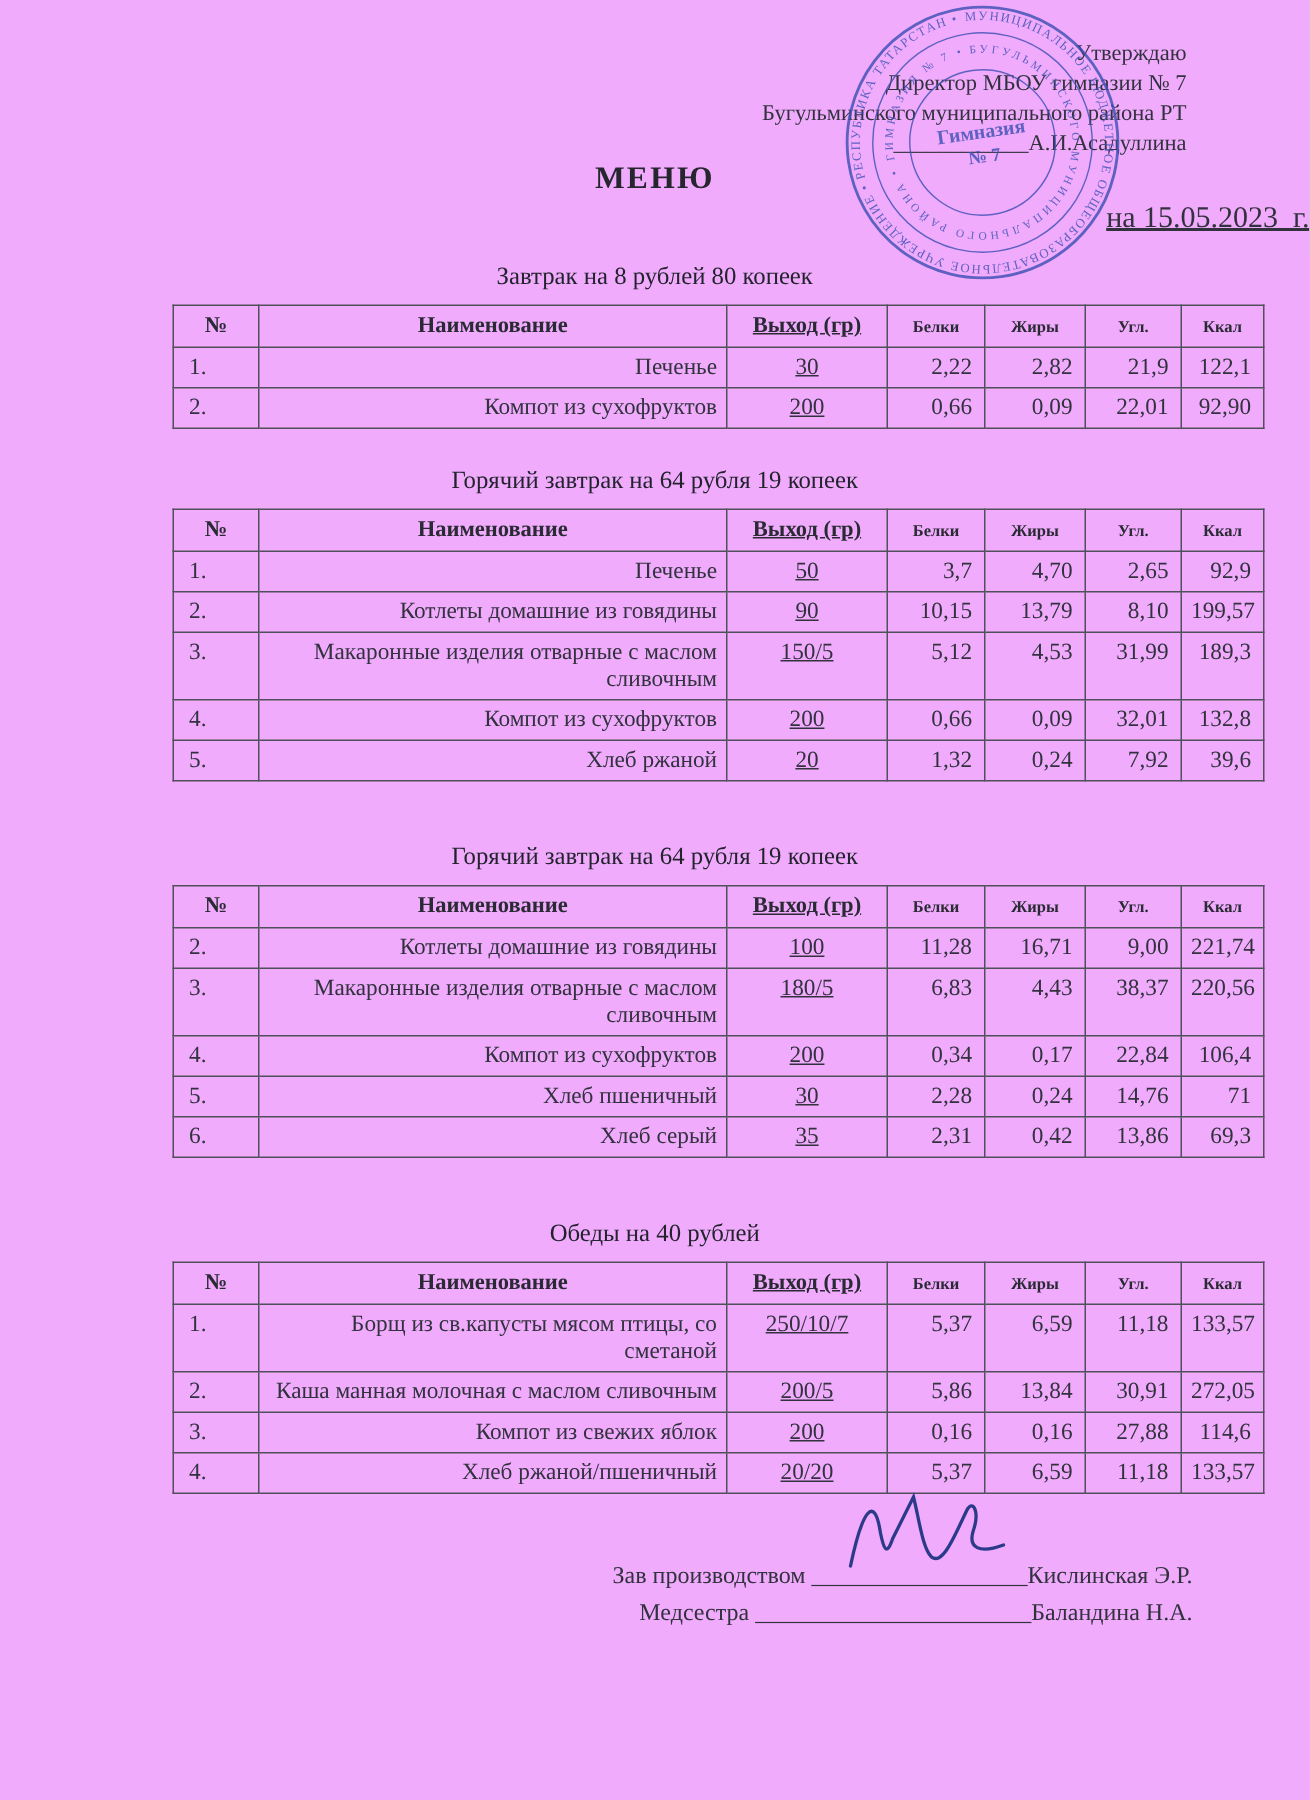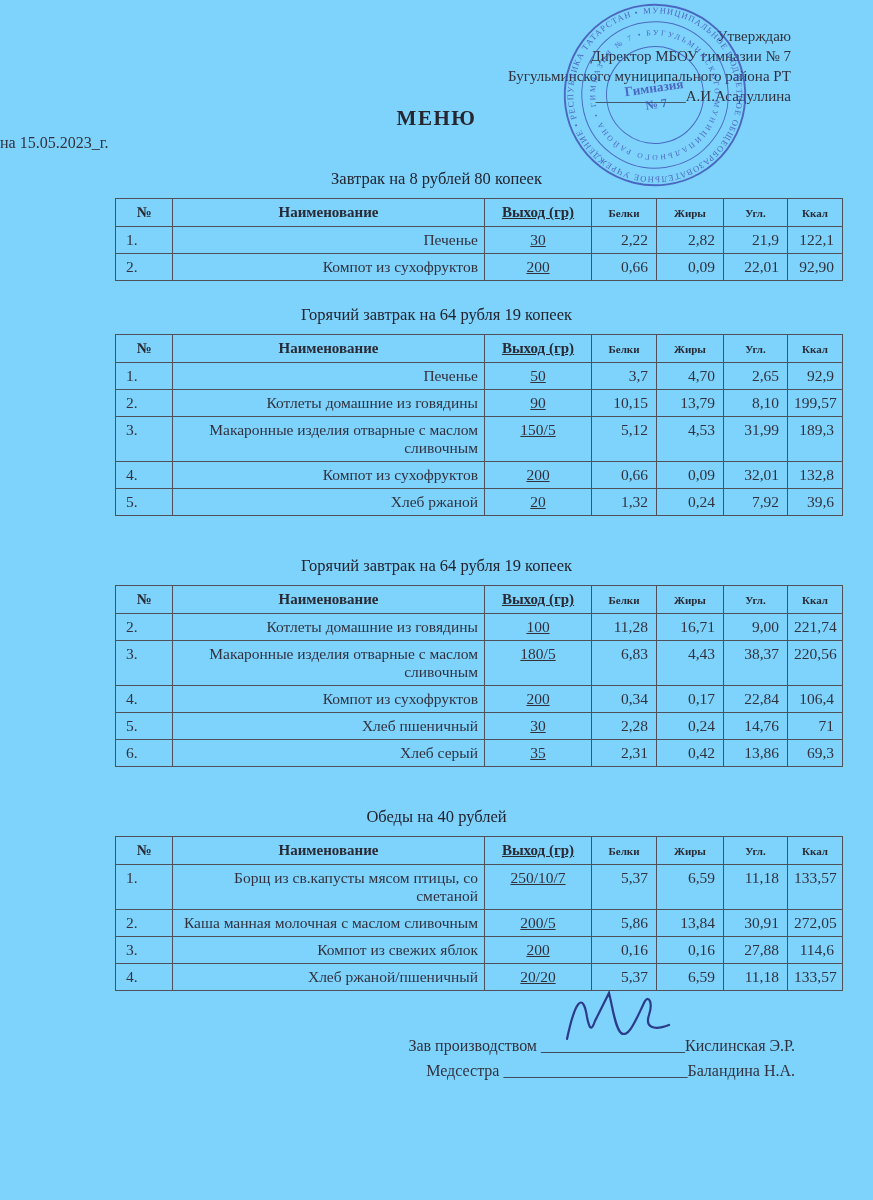--- a/index.html
+++ b/index.html
@@ -1,20 +1,20 @@
 <!DOCTYPE html>
 <html><head>
 <meta charset="utf-8">
 <style>
   html,body{margin:0;padding:0;background:#cfcfc9;}
   .page{
     position:relative;
     width:873px;height:1200px;
     margin:0 auto;
-    background:#7dd3fc;
+    background:#f0abfc;
     overflow:hidden;
     font-family:"Liberation Serif","DejaVu Serif",serif;
     color:#32323e;
   }
   .approval-block{
     padding:26px 82px 0 0;
     text-align:right;
     font-size:15px;
     line-height:20px;
   }
@@ -29,22 +29,23 @@
   .menu-title{
     margin-top:0;
     text-align:center;
     font-size:21px;
     font-weight:bold;
     letter-spacing:1.5px;
     color:#26262f;
   }
   .menu-date{
     margin-top:3px;
-    text-align:left;
-    font-size:16px;
+    text-align:right;
+    font-size:20px;
+    text-decoration:underline;
   }
   .section-title{
     text-align:center;
     font-size:16.5px;
     font-weight:normal;
     color:#23232e;
   }
   .st1{margin-top:17px;}
   .st2{margin-top:24px;}
   .st3{margin-top:40px;}

